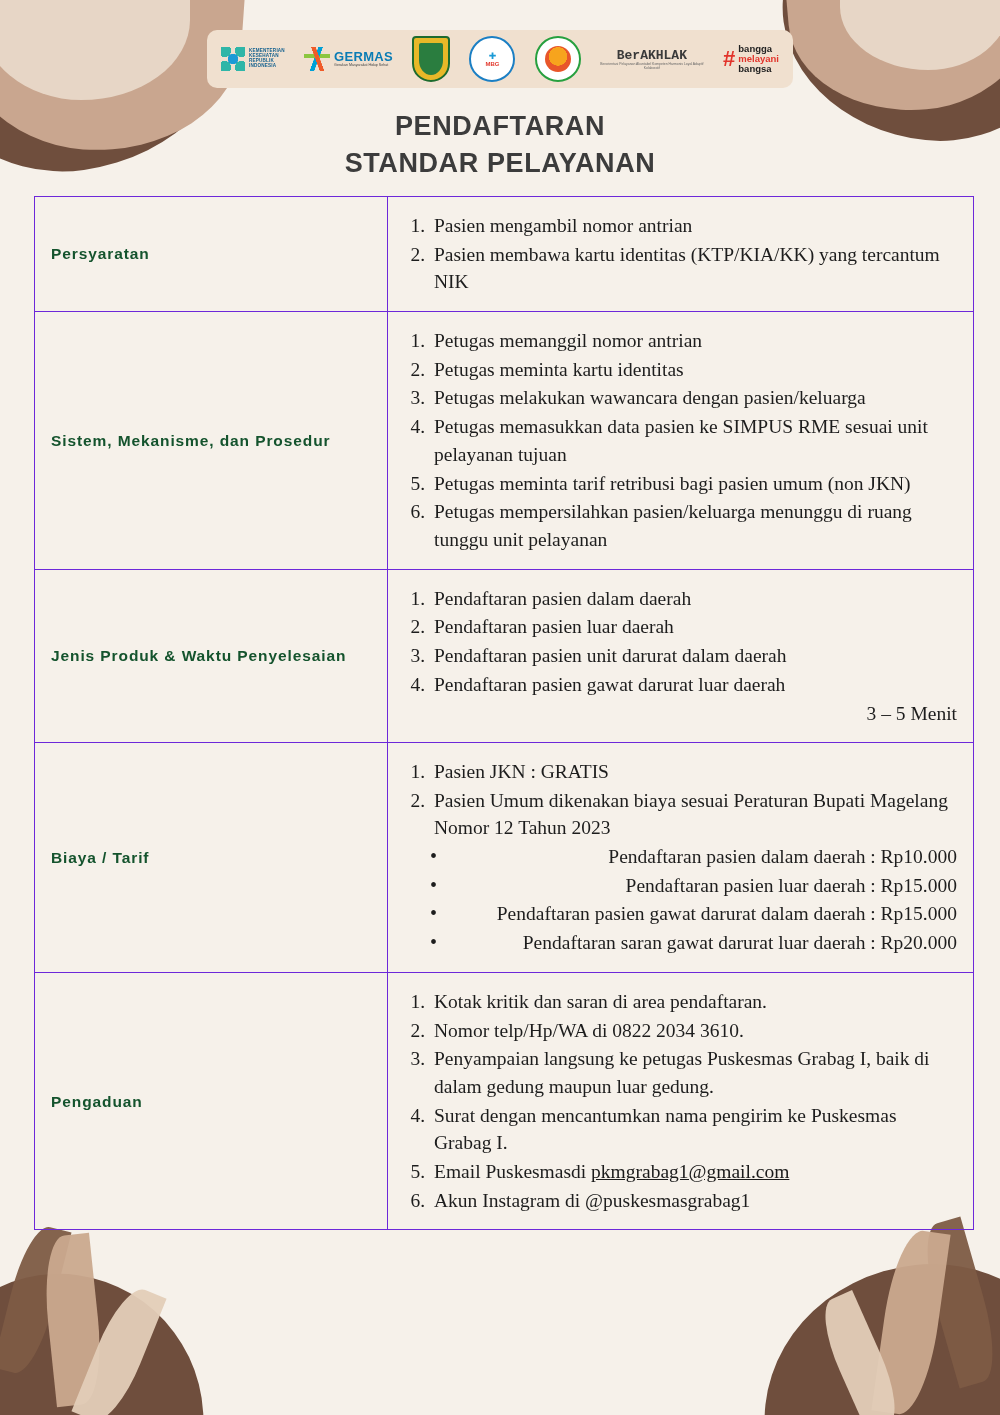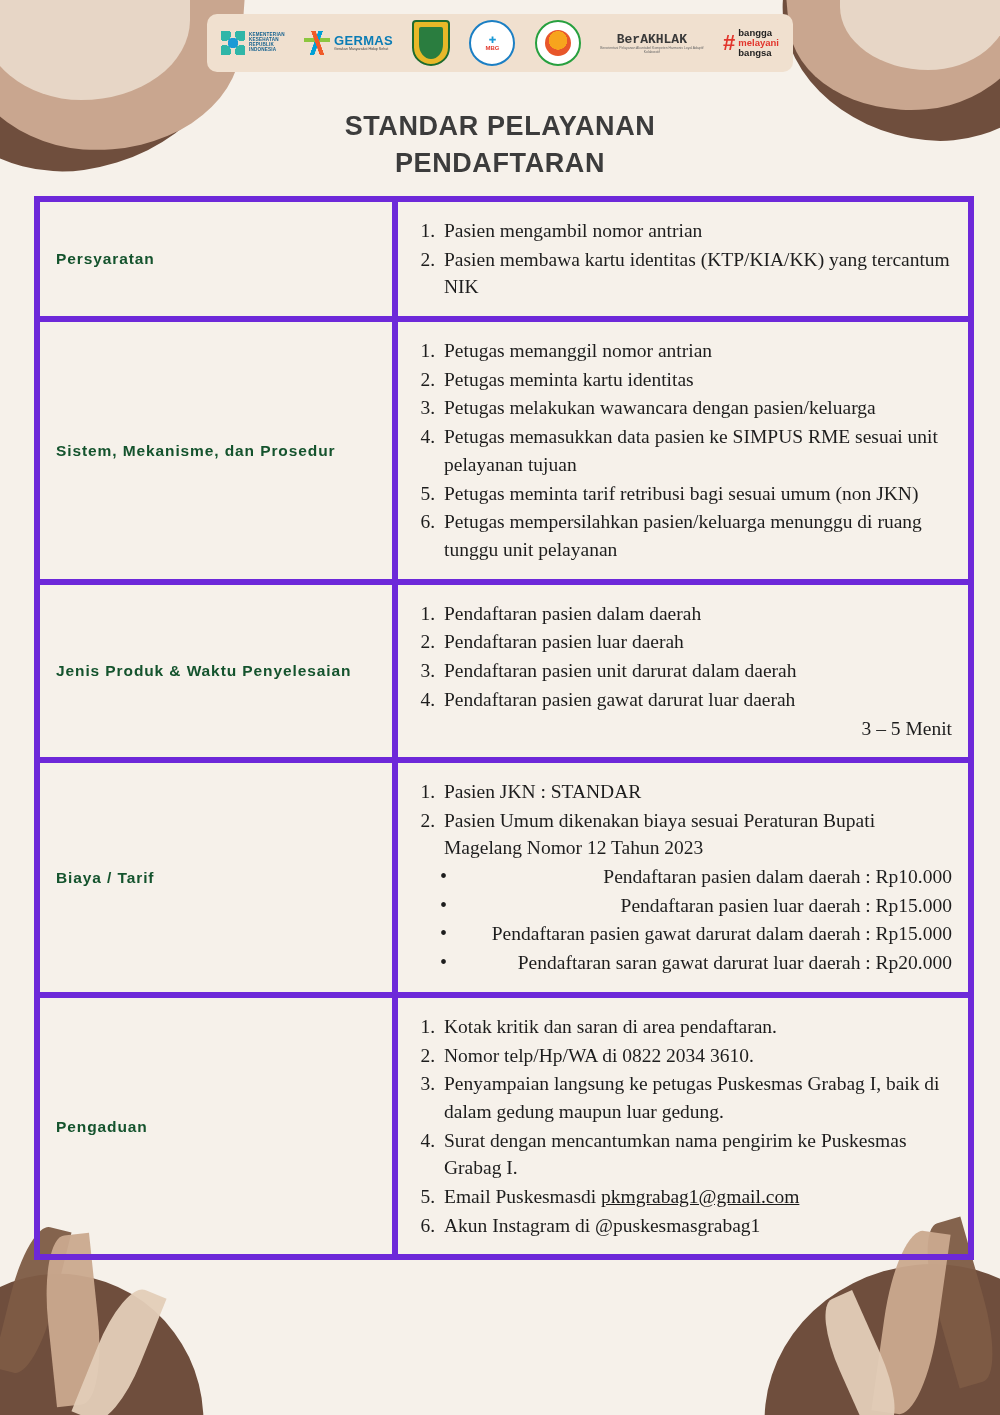--- a/index.html
+++ b/index.html
@@ -77,21 +77,21 @@
     background: #caa98e;
     border-radius: 50% 0 50% 0;
     opacity: .95;
   }
   .leaf.dark { background: #7d5b45; }
   .leaf.light { background: #e3cdb8; }
 
   
   .logo-bar {
     position: absolute;
-    top: 14px; left: 207px;
+    top: 30px; left: 207px;
     width: 586px; height: 58px;
     background: #f0e0cf;
     border-radius: 10px;
     display: flex;
     align-items: center;
     justify-content: space-between;
     padding: 0 14px;
     box-sizing: border-box;
   }
   .logo { display: flex; align-items: center; gap: 4px; }
@@ -209,21 +209,21 @@
   
   table.std {
     position: absolute;
     top: 196px;
     left: 34px;
     width: 940px;
     border-collapse: collapse;
     background: transparent;
   }
   table.std td {
-    border: 6px solid #6d28d9;
+    border: 1px solid #6d28d9;
     vertical-align: middle;
     padding: 14px 16px;
   }
   td.label {
     width: 320px;
     font-family: "Liberation Sans", sans-serif;
     font-weight: bold;
     font-size: 15.5px;
     color: #14532d;
     letter-spacing: .9px;
@@ -332,22 +332,22 @@
     <div class="bangga-text">
       <div class="l1">bangga</div>
       <div class="l2">melayani</div>
       <div class="l3">bangsa</div>
     </div>
   </div>
 
 </div>
 
 <div class="title-wrap">
+  <div class="title-line">PENDAFTARAN</div>
   <div class="title-line">STANDAR PELAYANAN</div>
-  <div class="title-line">PENDAFTARAN</div>
 </div>
 
 <table class="std">
   <tbody>
 
     <tr>
       <td class="label">Persyaratan</td>
       <td class="content">
         <ol class="num">
           <li>Pasien mengambil nomor antrian</li>
@@ -357,21 +357,21 @@
     </tr>
 
     <tr>
       <td class="label">Sistem, Mekanisme, dan Prosedur</td>
       <td class="content">
         <ol class="num">
           <li>Petugas memanggil nomor antrian</li>
           <li>Petugas meminta kartu identitas</li>
           <li>Petugas melakukan wawancara dengan pasien/keluarga</li>
           <li>Petugas memasukkan data pasien ke SIMPUS RME sesuai unit pelayanan tujuan</li>
-          <li>Petugas meminta tarif retribusi bagi sesuai umum (non JKN)</li>
+          <li>Petugas meminta tarif retribusi bagi pasien umum (non JKN)</li>
           <li>Petugas mempersilahkan pasien/keluarga menunggu di ruang tunggu unit pelayanan</li>
         </ol>
       </td>
     </tr>
 
     <tr>
       <td class="label">Jenis Produk &amp; Waktu Penyelesaian</td>
       <td class="content">
         <ol class="num">
           <li>Pendaftaran pasien dalam daerah</li>
@@ -380,21 +380,21 @@
           <li>Pendaftaran pasien gawat darurat luar daerah</li>
         </ol>
         <div class="centered-note">3 – 5 Menit</div>
       </td>
     </tr>
 
     <tr>
       <td class="label">Biaya / Tarif</td>
       <td class="content">
         <ol class="num">
-          <li>Pasien JKN : STANDAR</li>
+          <li>Pasien JKN : GRATIS</li>
           <li>Pasien Umum dikenakan biaya sesuai Peraturan Bupati Magelang Nomor 12 Tahun 2023</li>
         </ol>
         <ul class="bul">
           <li>Pendaftaran pasien dalam daerah : Rp10.000</li>
           <li>Pendaftaran pasien luar daerah : Rp15.000</li>
           <li>Pendaftaran pasien gawat darurat dalam daerah : Rp15.000</li>
           <li>Pendaftaran saran gawat darurat luar daerah : Rp20.000</li>
         </ul>
       </td>
     </tr>

